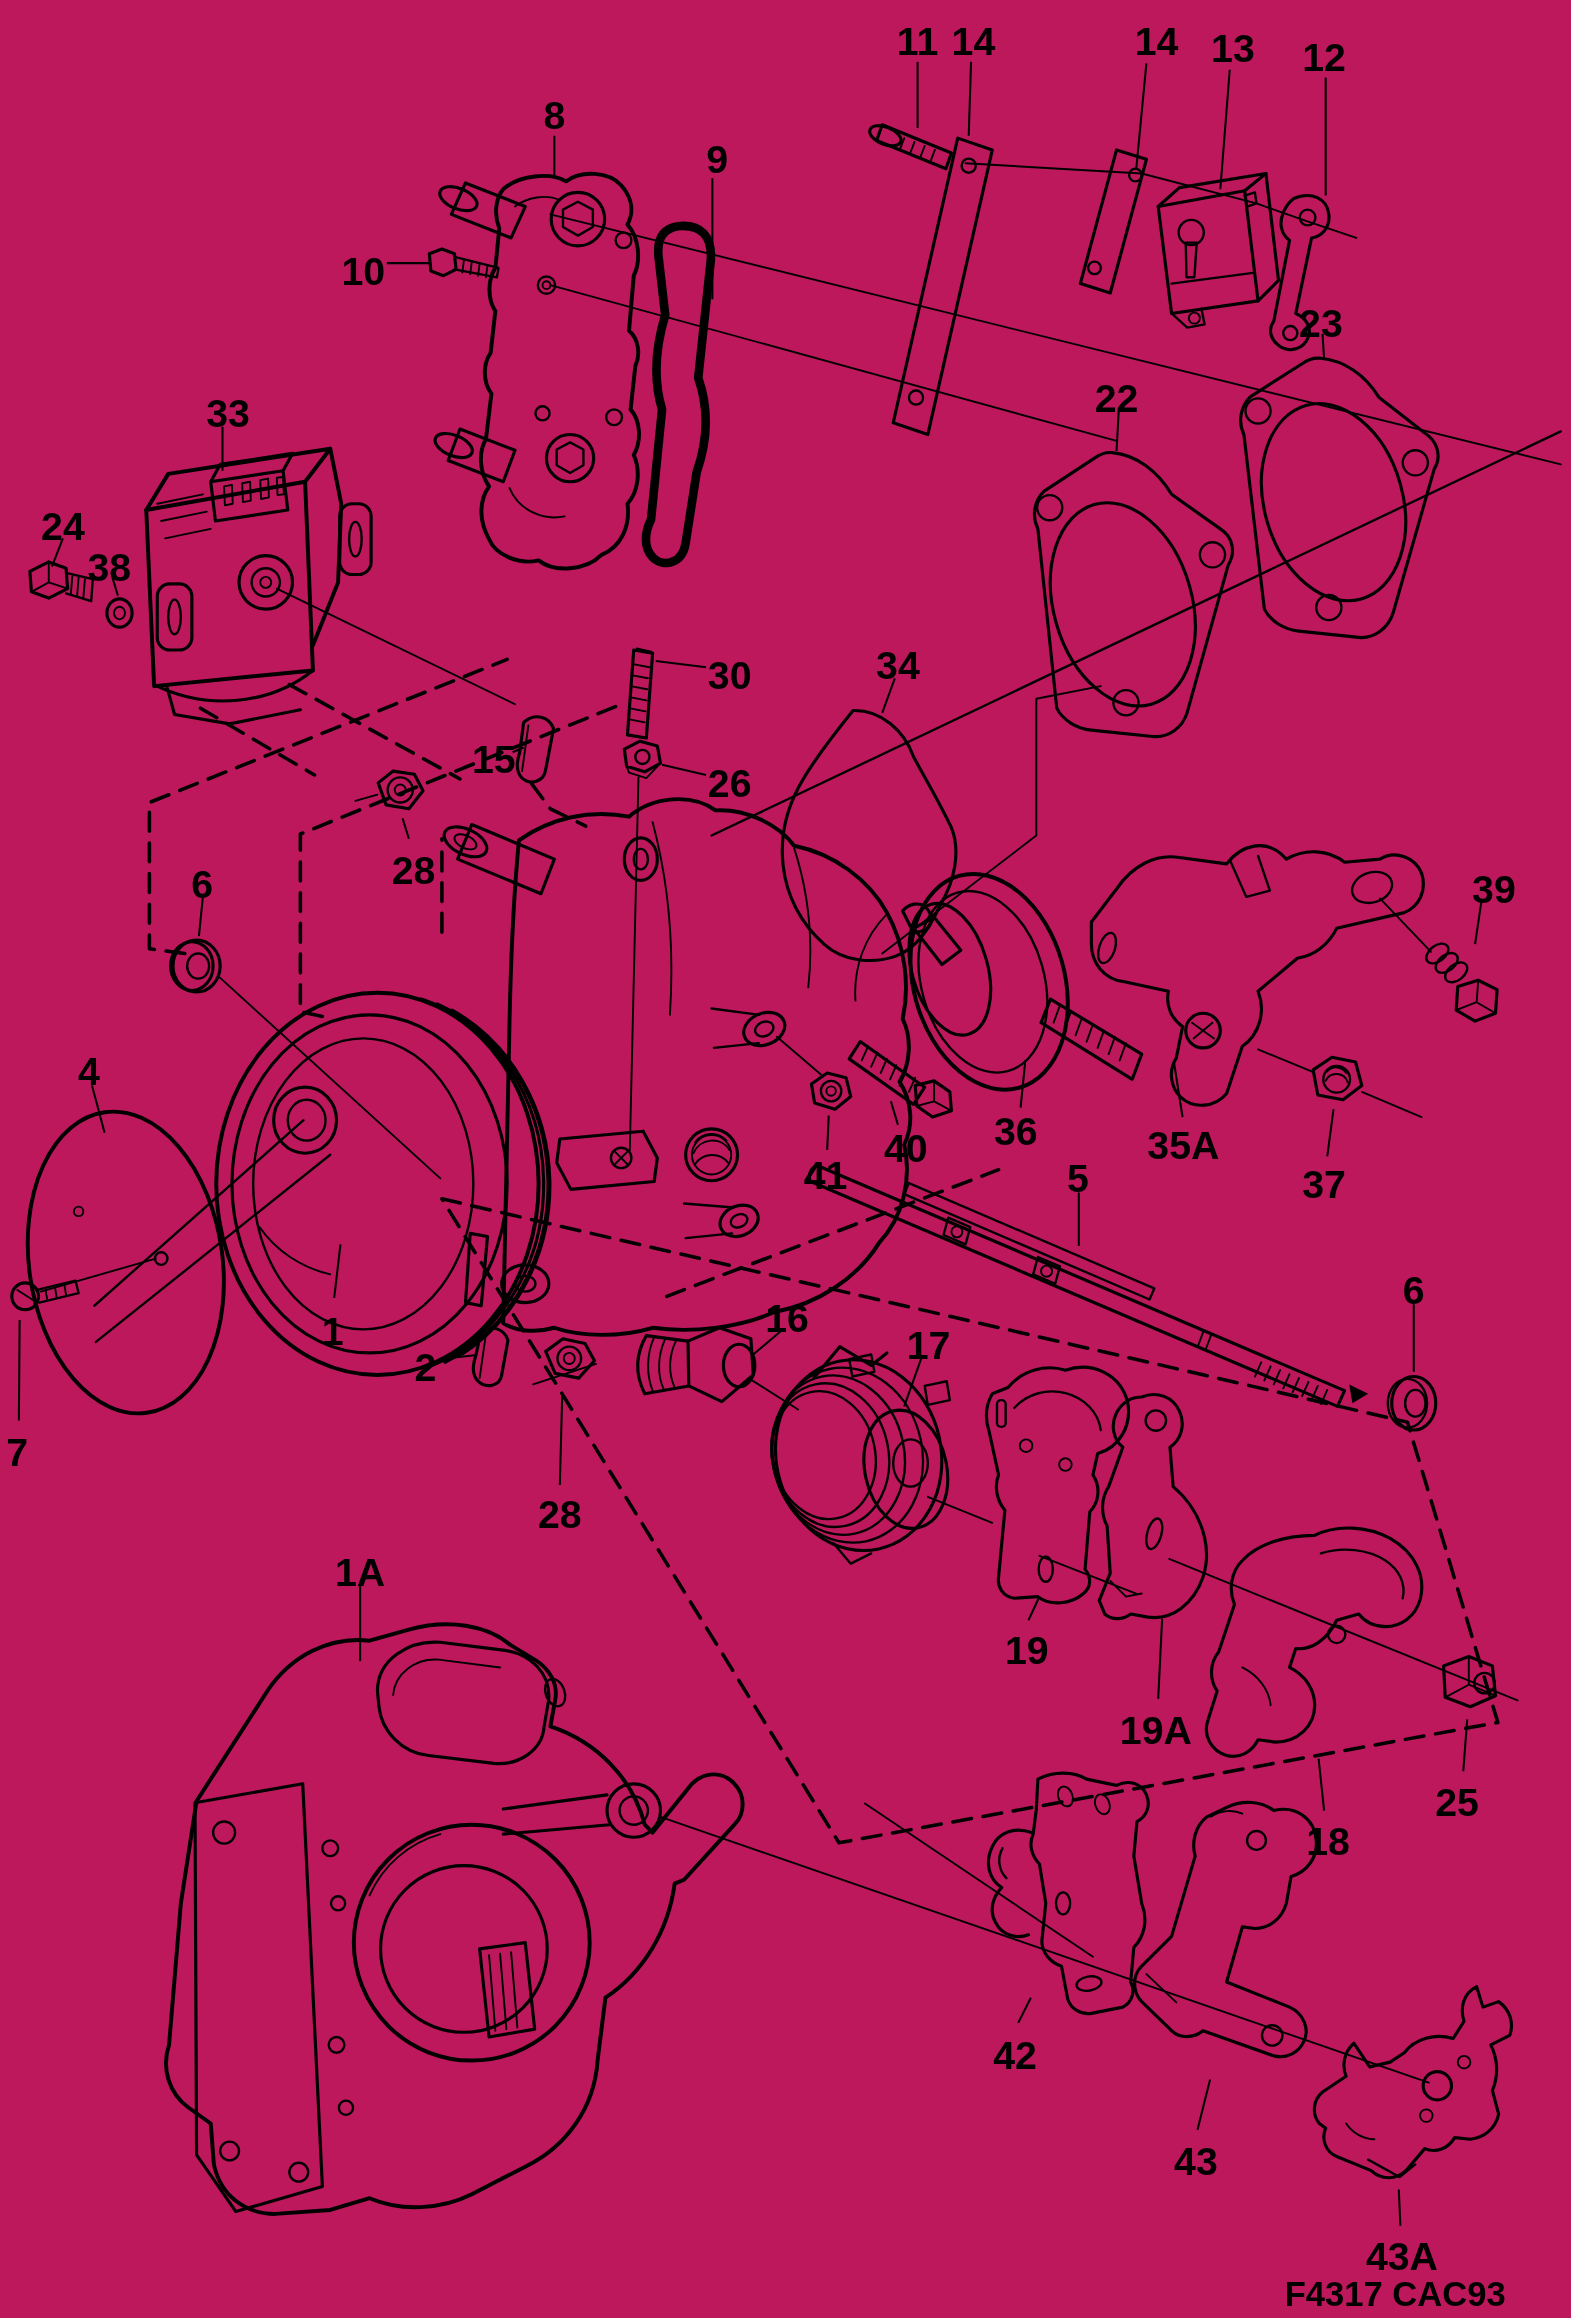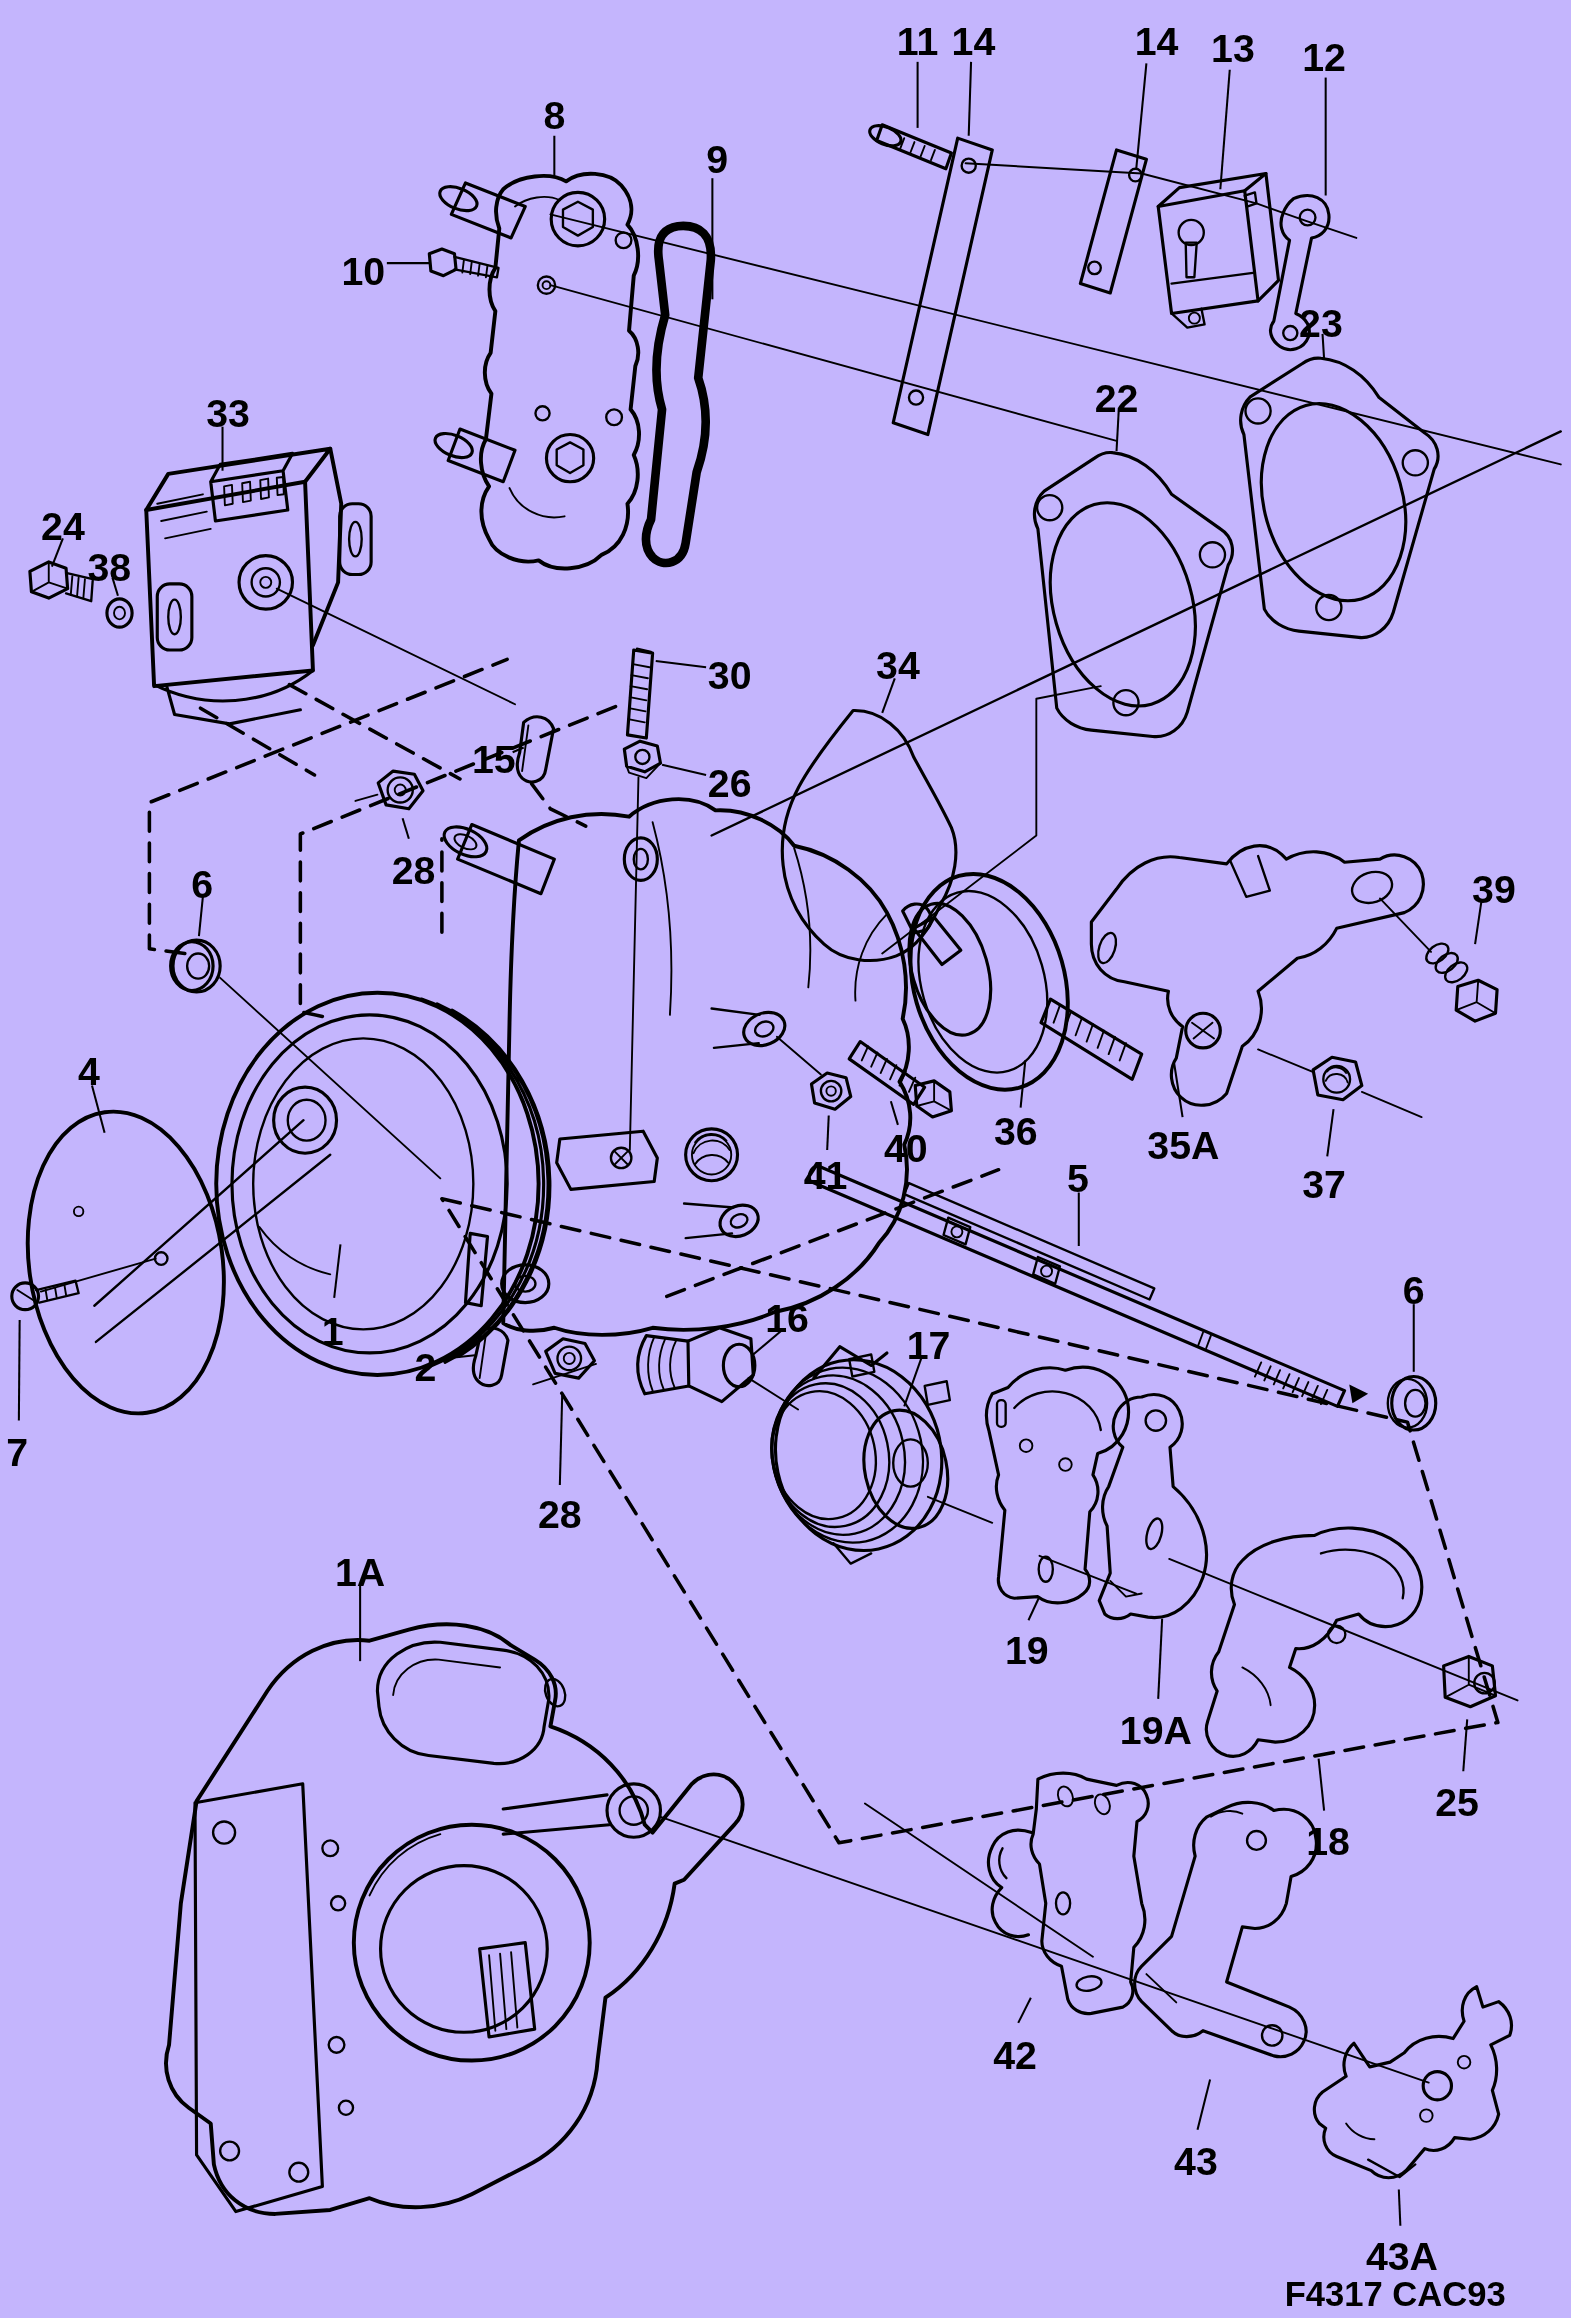--- a/index.html
+++ b/index.html
@@ -1,16 +1,16 @@
 <!DOCTYPE html>
 <html style="font-size:12.6px"><head>
 <meta charset="utf-8">
 <style>
   html,body{margin:0;padding:0;background:#ffffff;}
-  .page{position:relative;width:1571px;height:2319px;background:#c4b5fd;overflow:hidden;}
+  .page{position:relative;width:1571px;height:2319px;background:#be185d;overflow:hidden;}
   svg{position:absolute;left:0;top:0;}
   .ln{stroke:#000;fill:none;stroke-linecap:round;stroke-linejoin:round;}
   .w5{stroke-width:5;} .w4{stroke-width:4;} .w3{stroke-width:3;} .w2{stroke-width:2.4;}
   .thick{stroke-width:11;}
   .dash{stroke-dasharray:24 15;stroke-width:4.5;}
   .lead{stroke:#000;stroke-width:2.6;fill:none;}
   .lbl{font-family:"Liberation Sans","DejaVu Sans",sans-serif;font-weight:700;font-size:50px;fill:#000;text-anchor:middle;}
   .code{font-family:"Liberation Sans","DejaVu Sans",sans-serif;font-weight:700;font-size:44px;fill:#000;text-anchor:end;}
 </style>
 </head>

